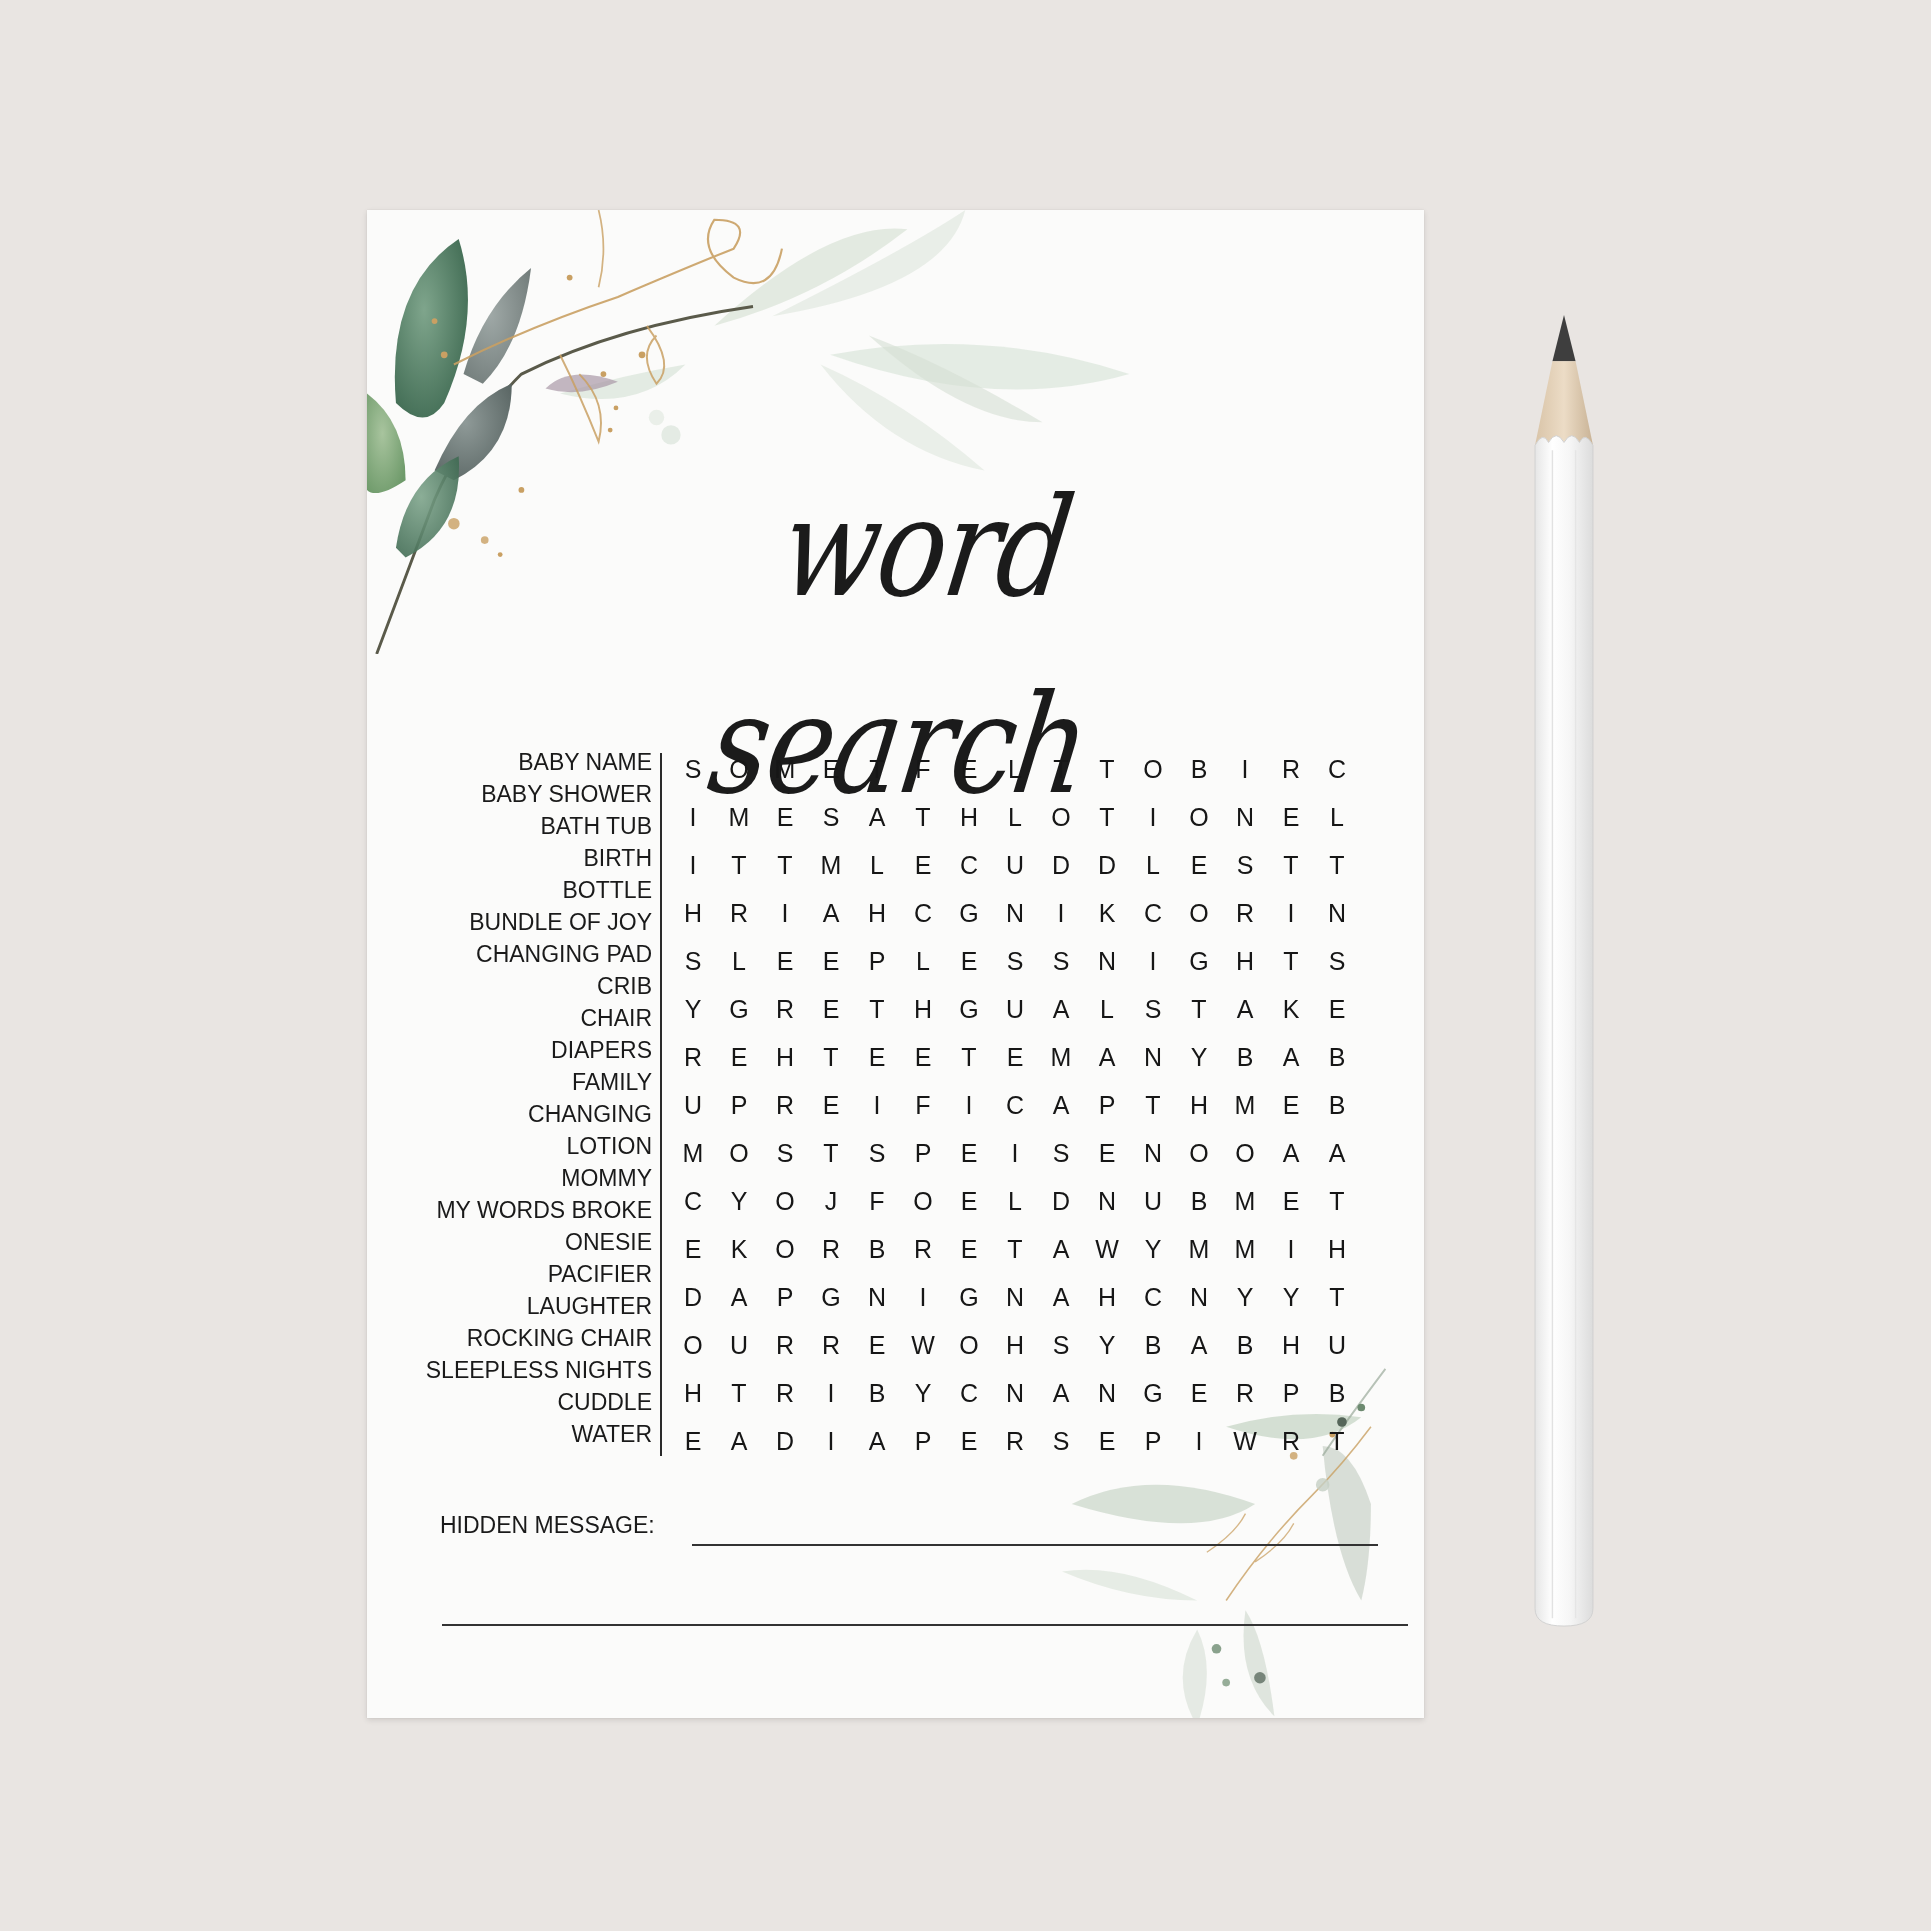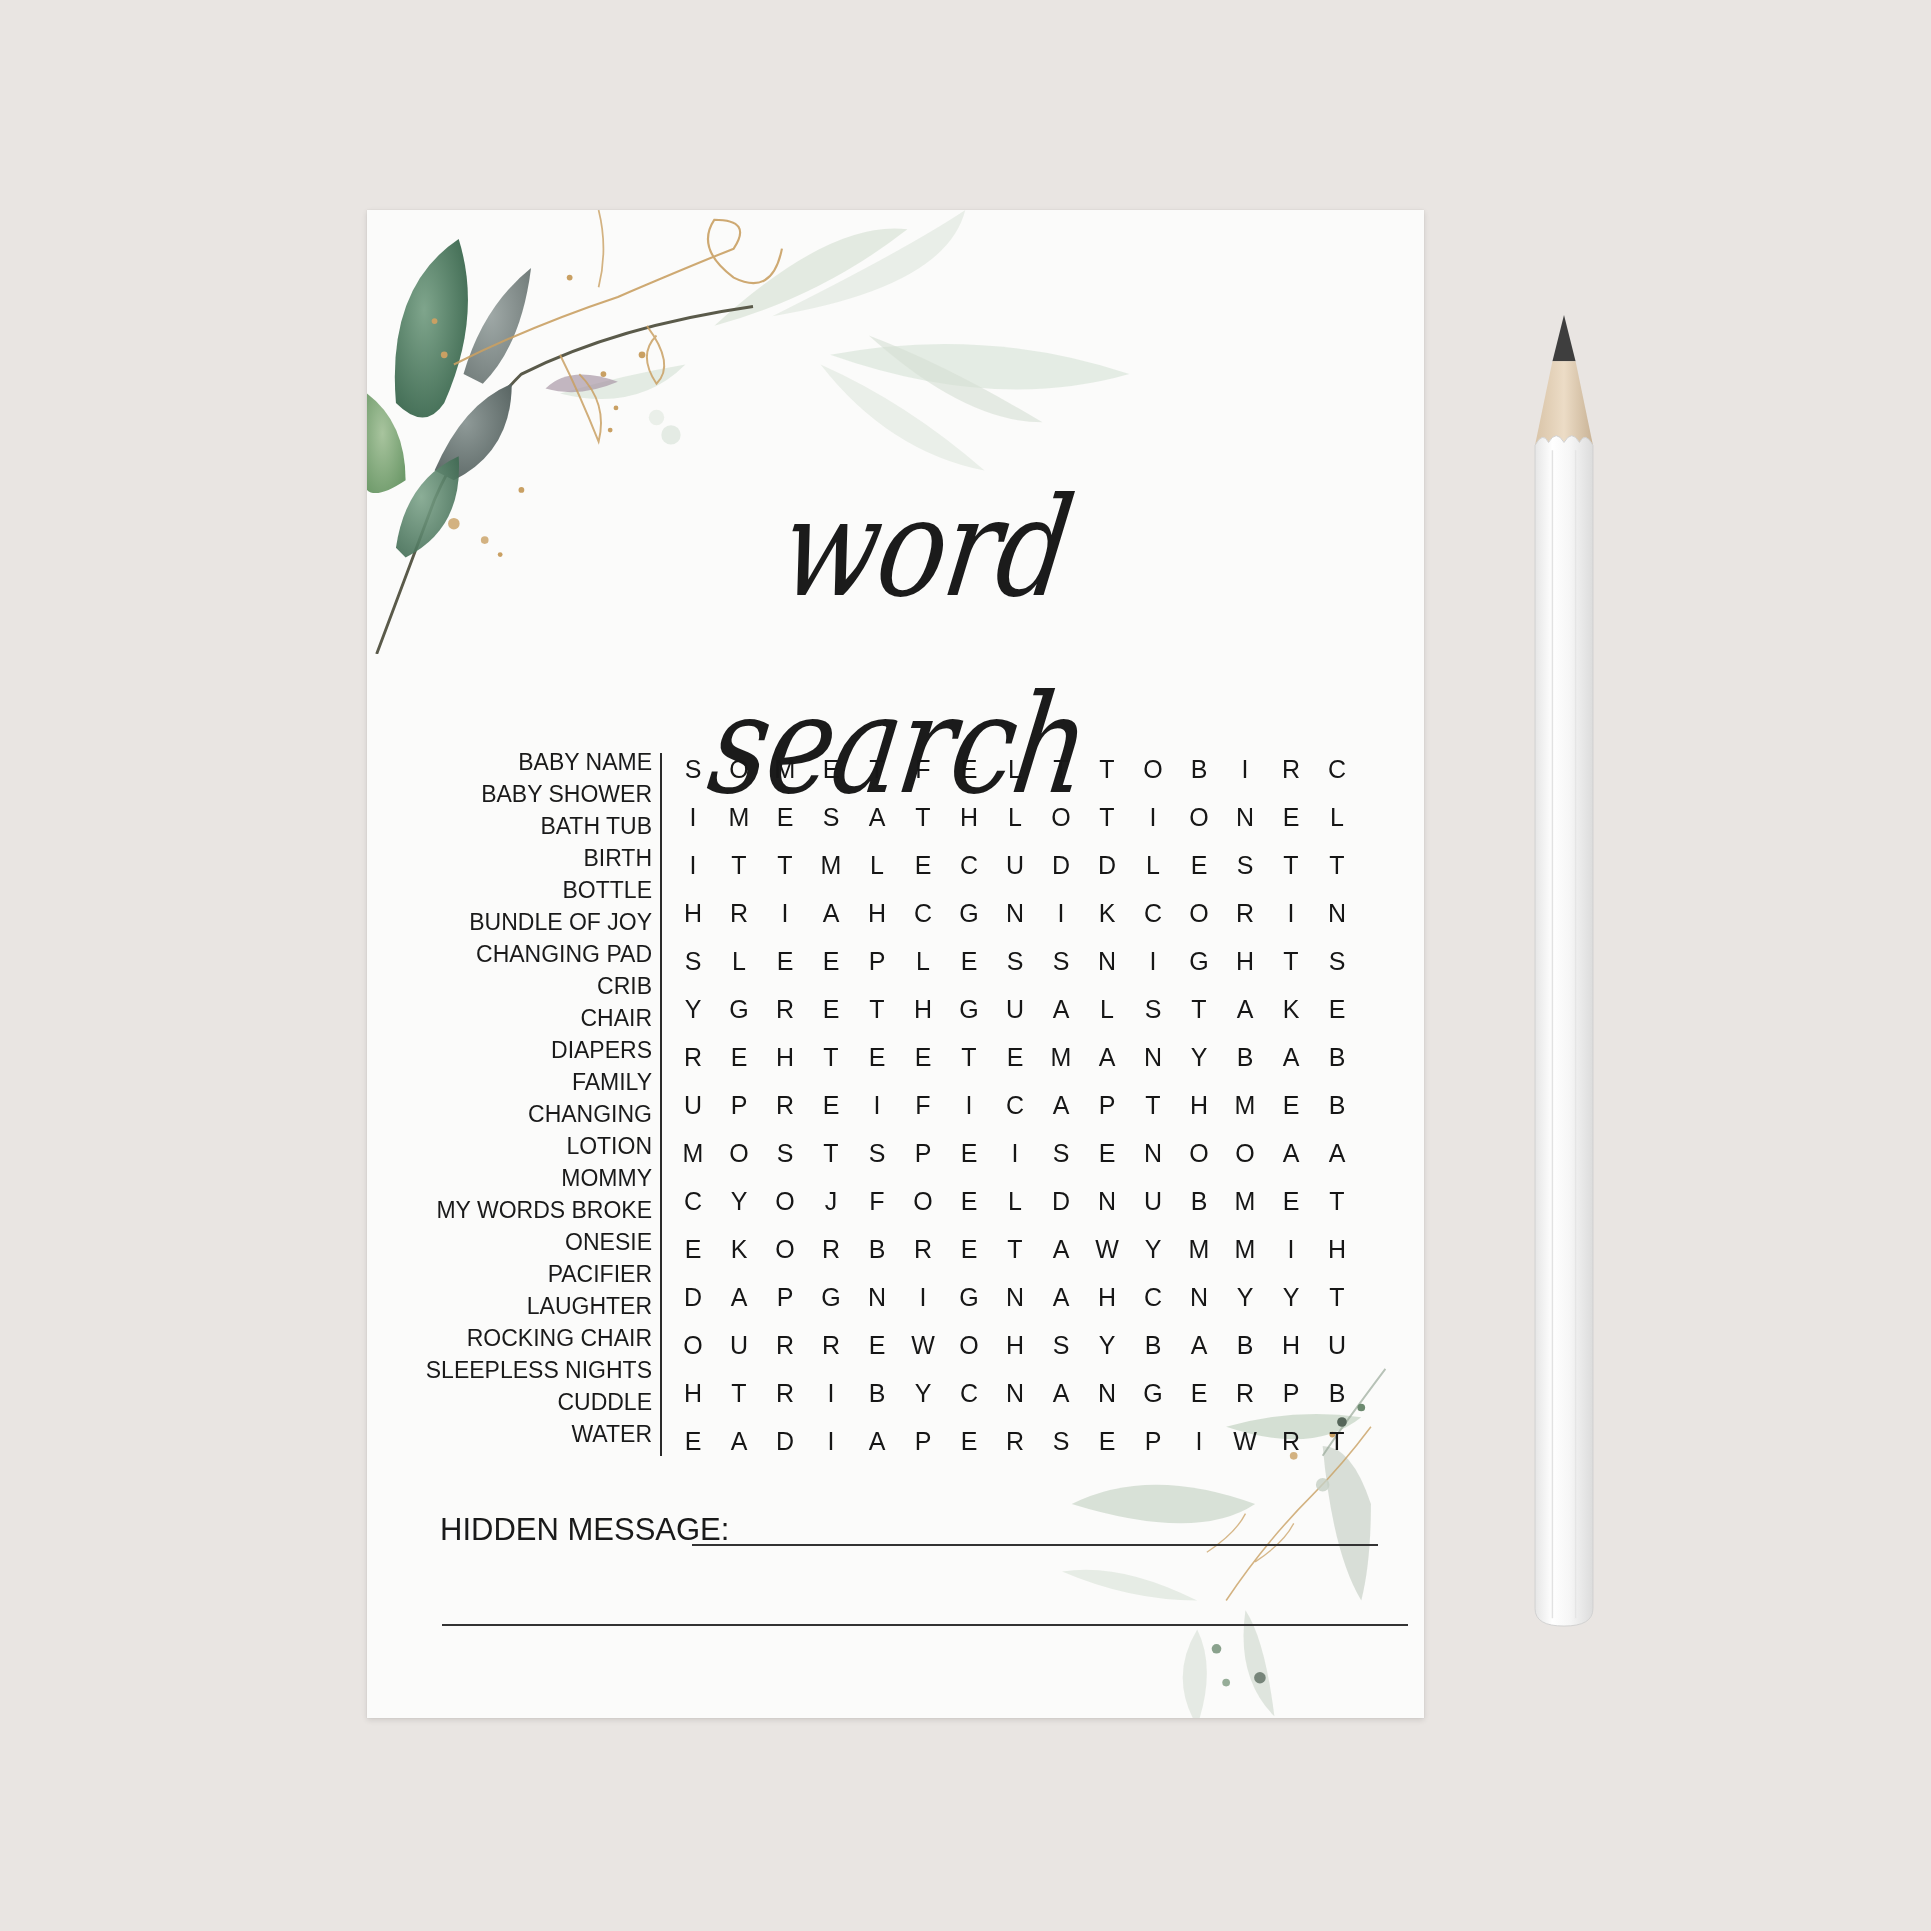--- a/index.html
+++ b/index.html
@@ -69,21 +69,21 @@
     .cell {
       text-align: center;
       font-family: "Liberation Sans", sans-serif;
       font-size: 25px;
       line-height: 48px;
       color: #161616;
     }
     .hm-label {
       position: absolute;
       left: 73px; top: 1302px;
-      font-size: 31px; color: #1a1a1a;
+      font-size: 23px; color: #1a1a1a;
       font-family: "Liberation Sans", sans-serif;
     }
     .line1 {
       position: absolute; left: 325px; top: 1334px;
       width: 357px; height: 1.9px; background: #333;
     }
     .line2 {
       position: absolute; left: 75px; top: 1414px;
       width: 966px; height: 1.9px; background: #333;
     }

